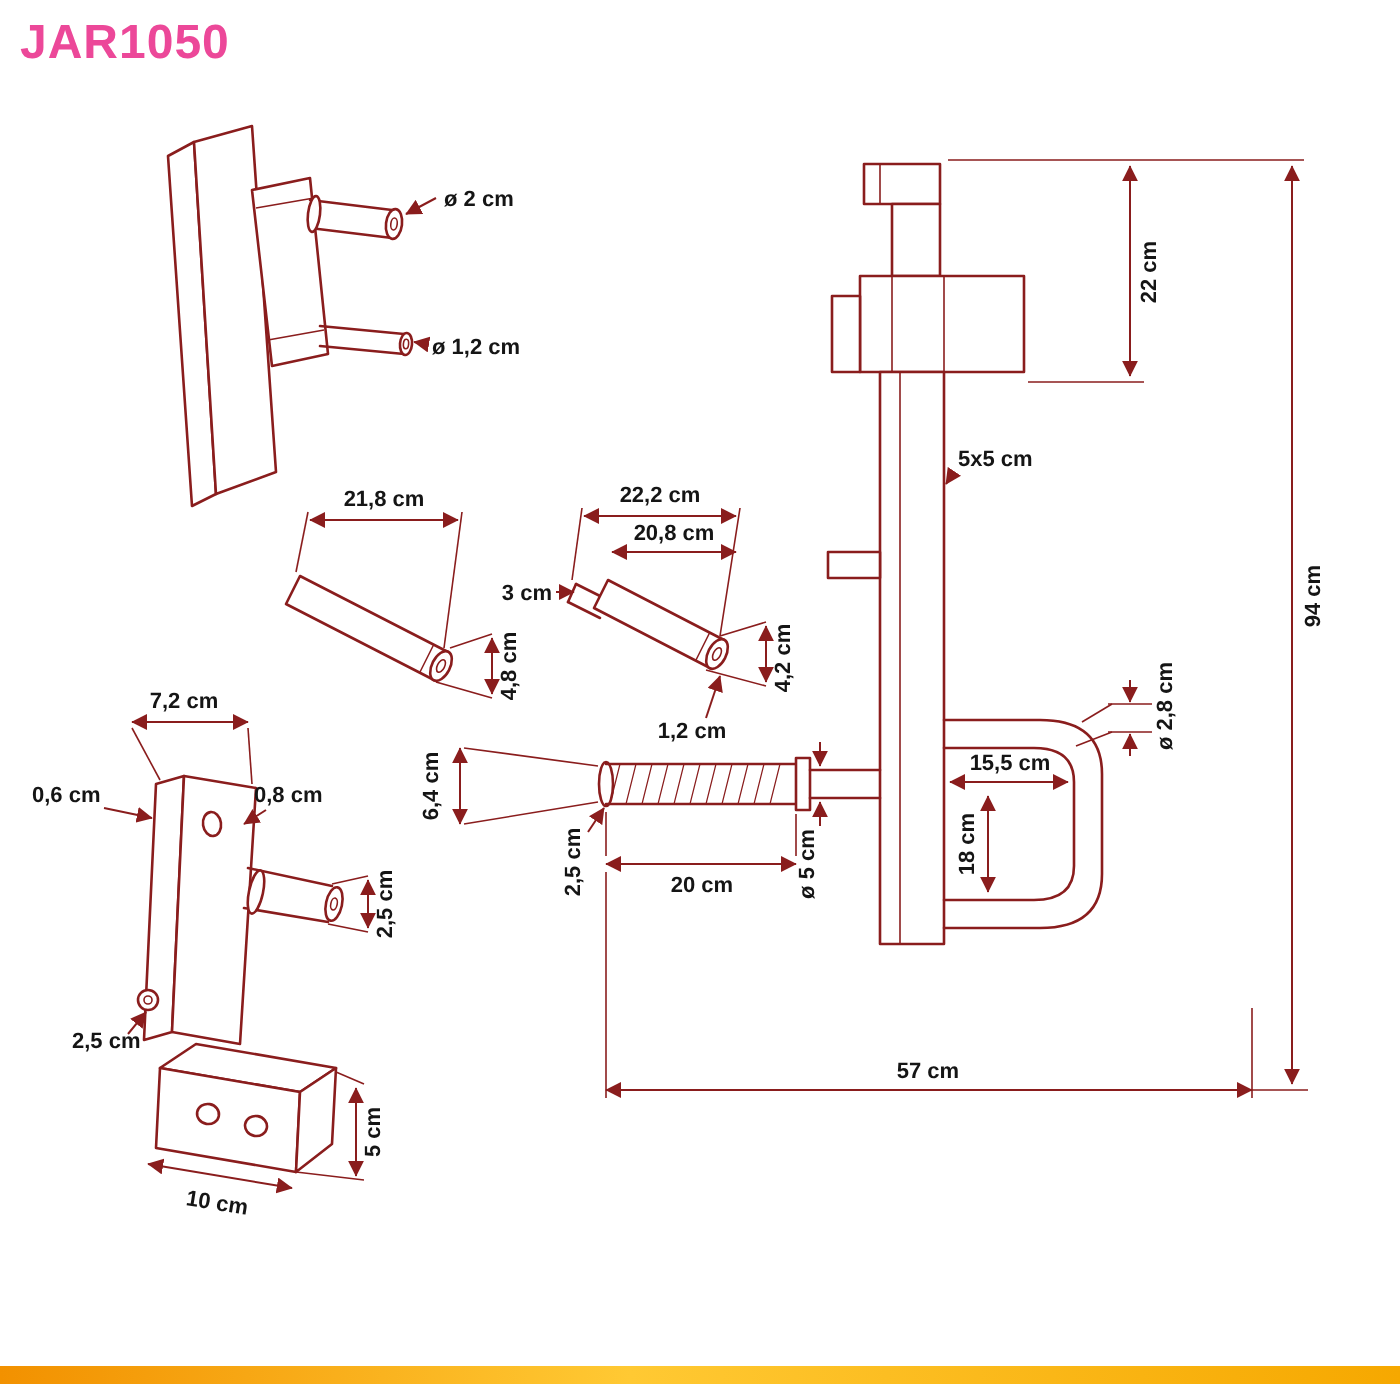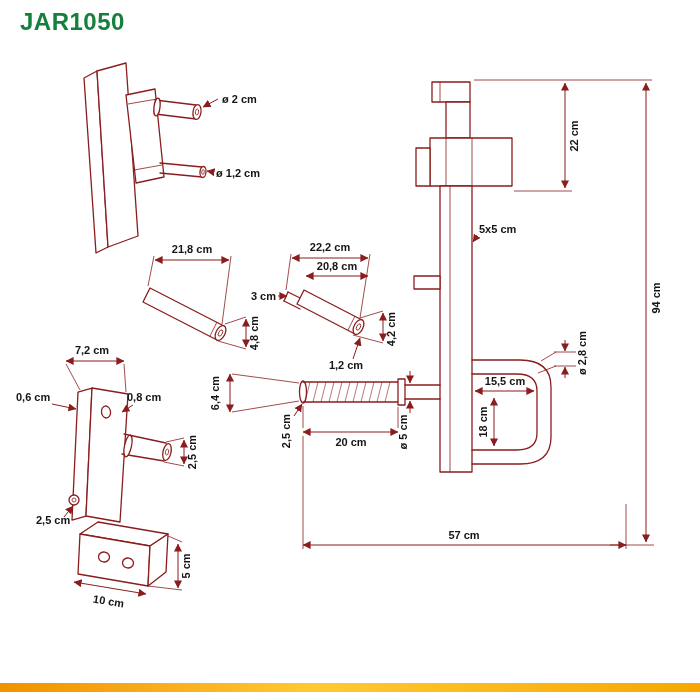--- a/index.html
+++ b/index.html
@@ -1,17 +1,17 @@
 <!DOCTYPE html>
 <html><head>
 <meta charset="utf-8">
 <style>
   html,body{margin:0;padding:0;width:700px;height:700px;background:#fff;overflow:hidden;position:relative;
     font-family:"Liberation Sans",sans-serif;}
-  .page-title{position:absolute;top:8px;left:20px;font:bold 24px "Liberation Sans",sans-serif;color:#15803d;letter-spacing:.5px;}
+  .page-title{position:absolute;top:8px;left:10px;font:bold 24px "Liberation Sans",sans-serif;color:#ec4899;letter-spacing:.5px;}
   .canvas{position:absolute;inset:0;}
   .accent{position:absolute;left:0;right:0;bottom:8px;height:9px;
     background:linear-gradient(90deg,#f29100 0%,#ffc933 45%,#f6a800 100%);}
   svg .ln{stroke:#8a1d1d;stroke-width:1.3;fill:none;stroke-linejoin:round;stroke-linecap:round;}
   svg .fw{fill:#fff;}
   svg .thin{stroke:#8a1d1d;stroke-width:.8;fill:none;}
   svg .dim{stroke:#8a1d1d;stroke-width:1;fill:none;}
   svg .hatch{stroke:#8a1d1d;stroke-width:.6;fill:none;}
   svg text.lbl{font:bold 11px "Liberation Sans",sans-serif;fill:#151515;}
   svg .mid{text-anchor:middle;}

